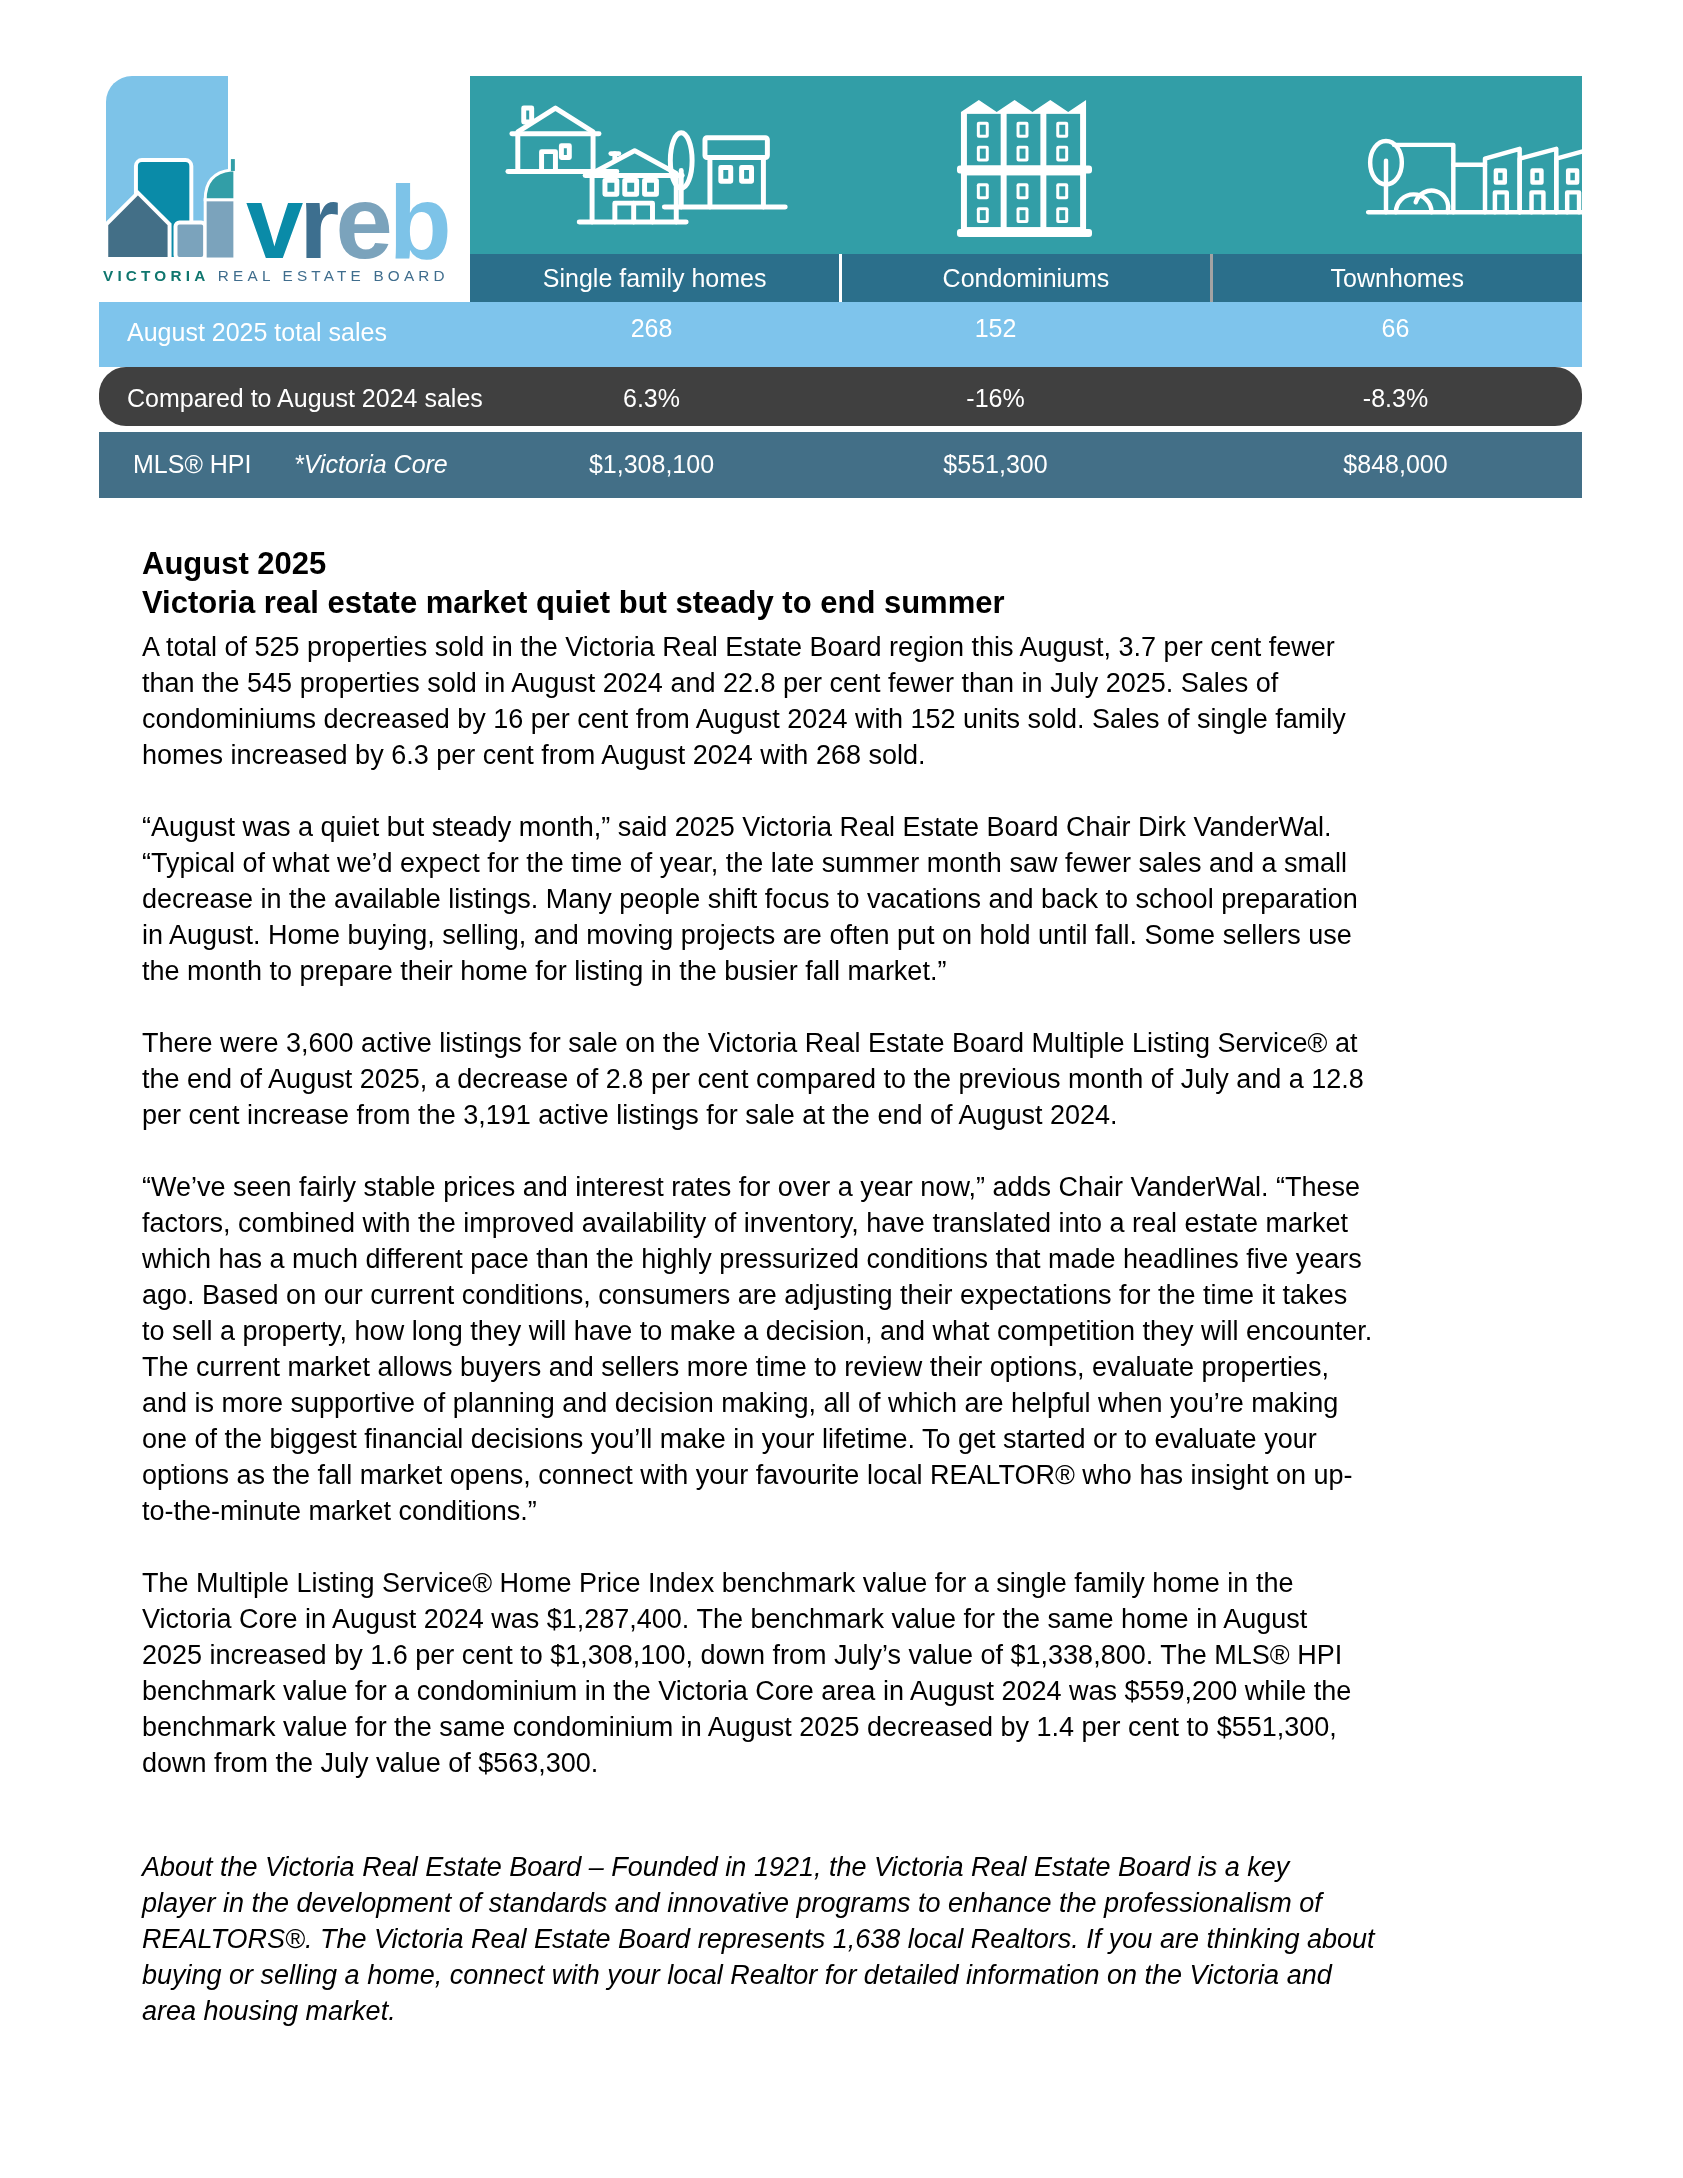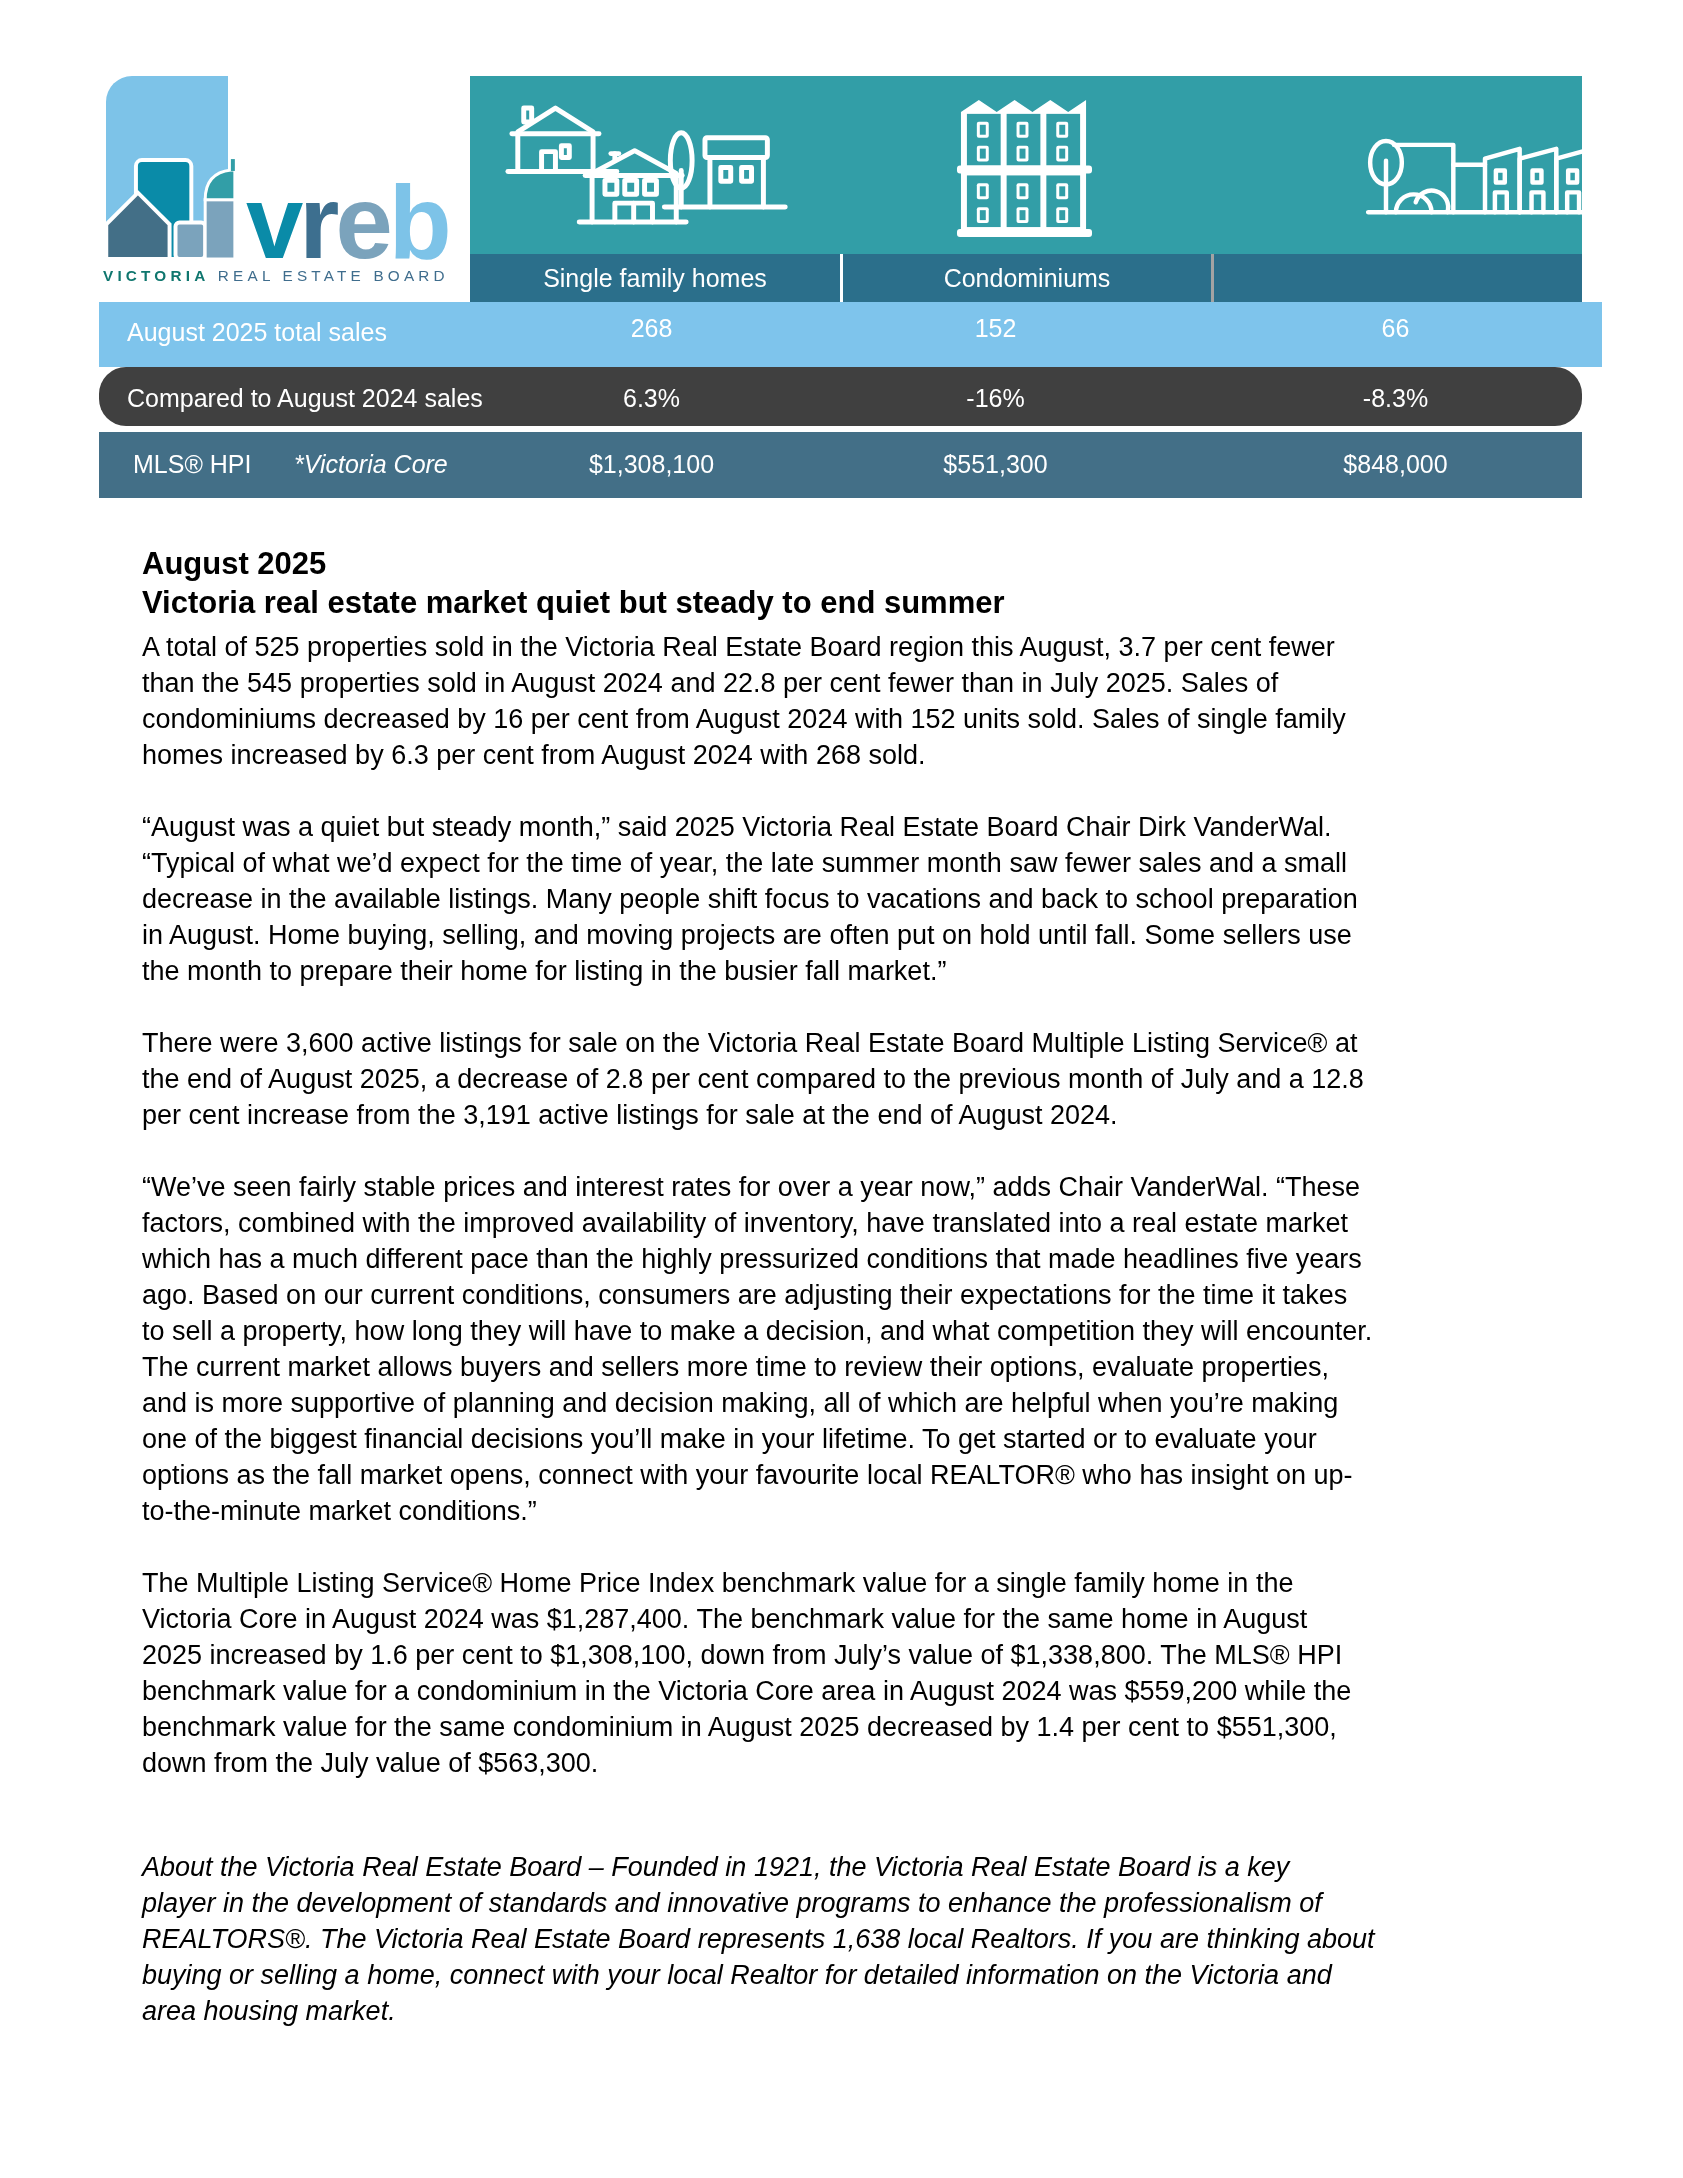--- a/index.html
+++ b/index.html
@@ -16,21 +16,21 @@
   .logo-sub b { color: #0f766e; }
 
   .icon-band { position: absolute; left: 371px; top: 0; width: 1112px; height: 178px; background: #329ea7; }
   .col-heads { position: absolute; left: 371px; top: 178px; width: 1112px; height: 64px; background: #2b6f8b; display: flex; }
   .col-head { color: #fff; font-size: 25px; display: flex; align-items: center; justify-content: center; height: 48px; }
   .col-head.c1 { width: 370px; border-right: 3px solid #fff; }
   .col-head.c2 { width: 368px; border-right: 3px solid #a3a3a3; }
   .col-head.c3 { width: 370px; }
 
   .row { position: absolute; left: 0; width: 1483px; display: flex; align-items: center; color: #fff; font-size: 25px; }
-  .row.r1 { top: 226px; height: 65px; background: #7ec4ec; padding-left: 20px; }
+  .row.r1 { top: 226px; height: 65px; background: #7ec4ec; }
   .row.r2 { top: 291px; height: 59px; background: #404040; border-radius: 27px; }
   .row.r3 { top: 356px; height: 66px; background: #436f87; }
   .row .lbl { position: absolute; left: 28px; white-space: nowrap; }
   .row .val { position: absolute; text-align: center; width: 257px; }
   .row .v1 { left: 424px; } .row .v2 { left: 768px; } .row .v3 { left: 1168px; }
   .r1 .val, .r1 .lbl { top: 16px; } .r2 .val, .r2 .lbl { top: 17px; } .r3 .val, .r3 .lbl { top: 18px; }
   .r1 .val { top: 12px; }
   .r3 .lbl1 { left: 34px; }
   .r3 .lbl2 { left: 195px; font-style: italic; }
 
@@ -150,20 +150,21 @@
         <rect x="204" y="40" width="9" height="12"></rect>
       <path d="M130,82 V62 H142 V82"></path>
         <path d="M167,82 V62 H179 V82"></path>
         <path d="M203,82 V62 H215 V82"></path>
     </svg>
   </div>
 
   <div class="col-heads">
     <div class="col-head c1">Single family homes</div>
     <div class="col-head c2">Condominiums</div>
+    <div class="col-head c3">Townhomes</div>
   </div>
 
   <div class="row r1">
     <span class="lbl">August 2025 total sales</span>
     <span class="val v1">268</span>
     <span class="val v2">152</span>
     <span class="val v3">66</span>
   </div>
   <div class="row r2">
     <span class="lbl">Compared to August 2024 sales</span>

